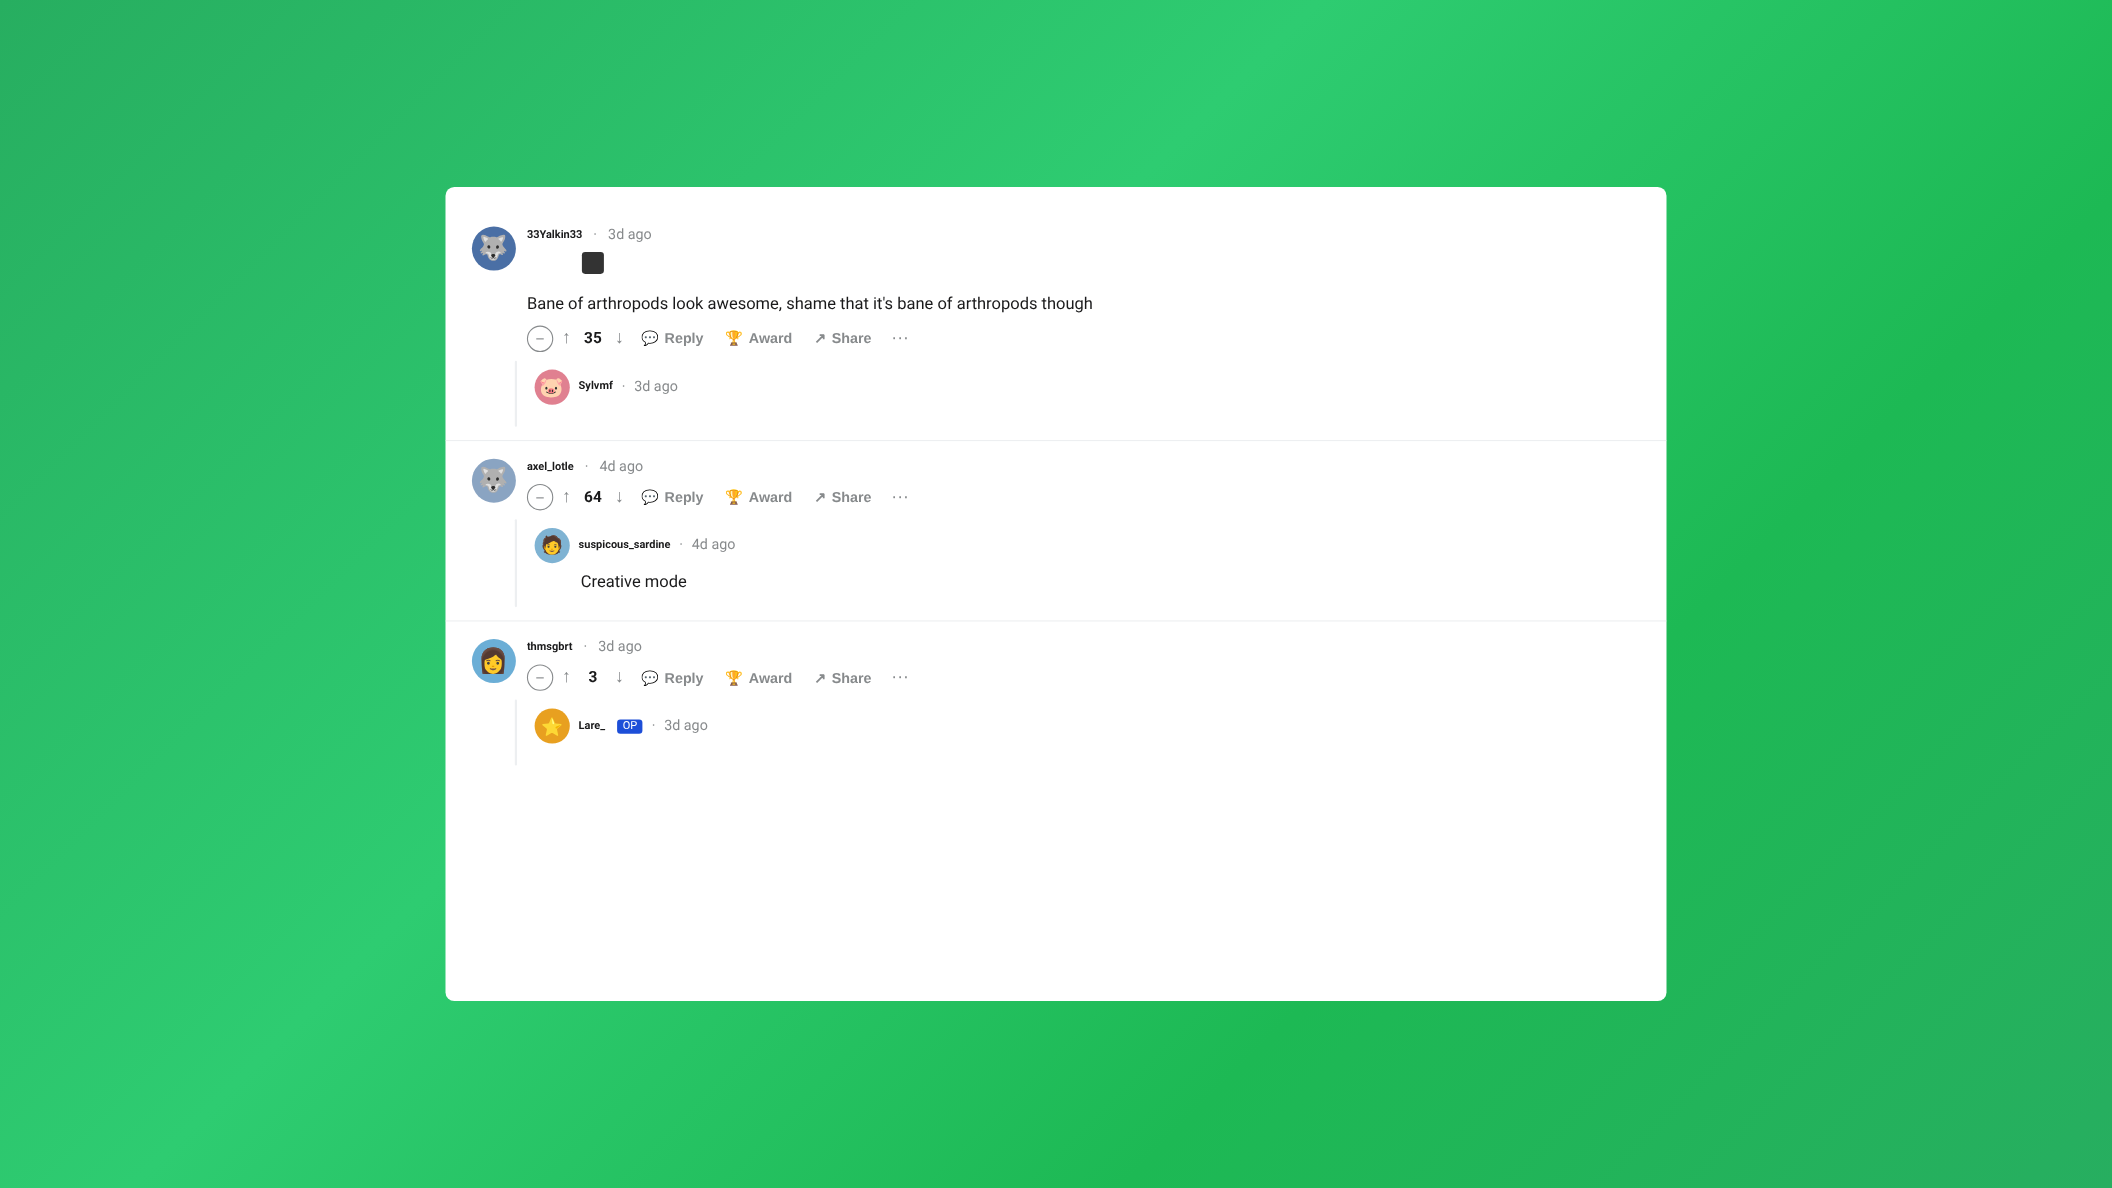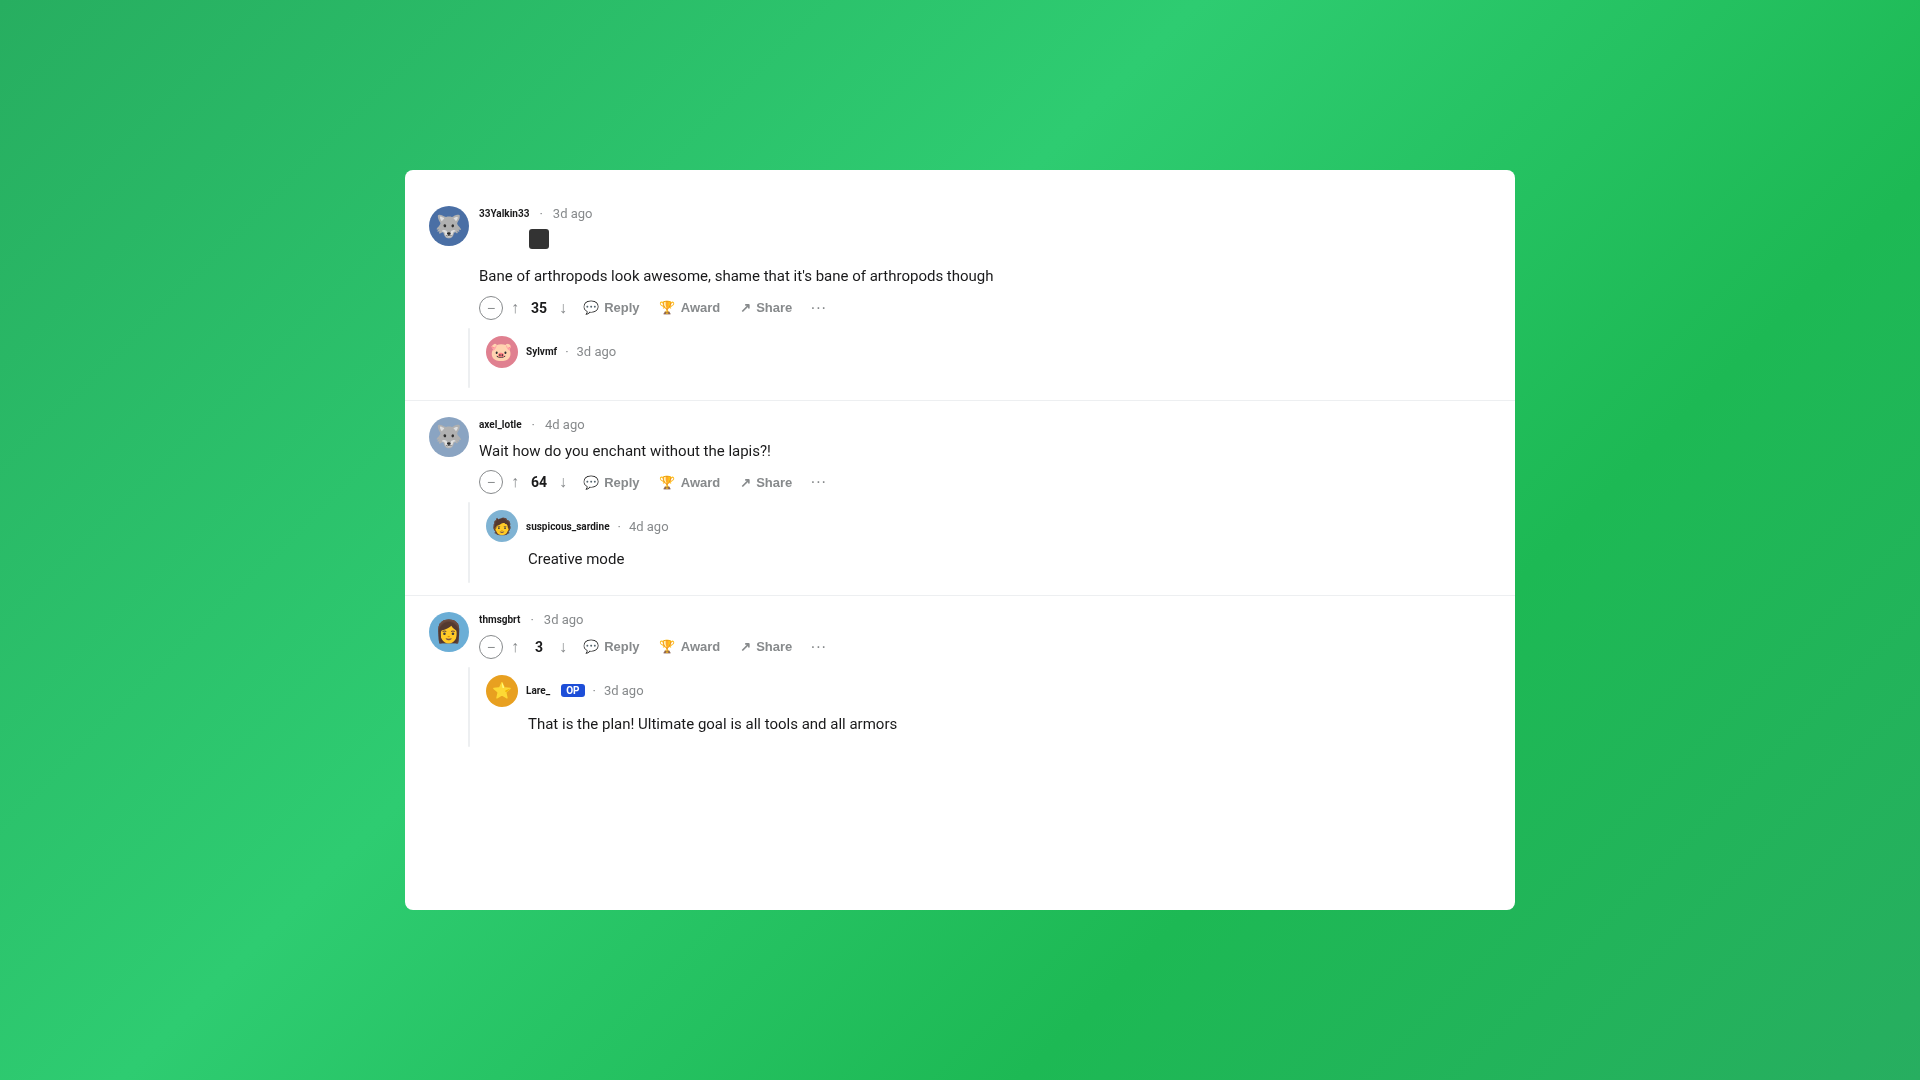--- a/index.html
+++ b/index.html
@@ -71,21 +71,21 @@
     .username {
       font-weight: 700;
       font-size: 10px;
       color: #1a1a1b;
     }
 
     .op-badge {
       background: #1d4ed8;
       color: white;
       font-size: 10px;
-      font-weight: 700;
+      font-weight: 400;
       padding: 1px 5px;
       border-radius: 3px;
       margin-left: 3px;
     }
 
     .timestamp {
       color: #878a8c;
       font-size: 13px;
     }
 
@@ -258,21 +258,20 @@
       <div style="display:flex; align-items:flex-start; gap:10px;">
         <div class="avatar avatar-axel">
           <span style="font-size:22px;">🐺</span>
         </div>
         <div style="flex:1;">
           <div class="comment-header">
             <span class="username">axel_lotle</span>
             <span style="color:#878a8c; font-size:13px;">·</span>
             <span class="timestamp">4d ago</span>
           </div>
-          <div class="comment-body" style="margin-left:0;">Wait how do you enchant without the lapis?!</div>
           <div class="action-bar" style="margin-left:0;">
             <button class="collapse-btn">−</button>
             <button class="arrow-btn">↑</button>
             <span class="vote-count">64</span>
             <button class="arrow-btn">↓</button>
             <button class="action-btn">
               <span>💬</span>
               <span>Reply</span>
             </button>
             <button class="action-btn">
@@ -344,19 +343,18 @@
         <div style="flex:1; padding:8px 0;">
           <div class="reply-header">
             <div class="avatar-sm" style="background:#e8a020;">
               <span style="font-size:16px;">⭐</span>
             </div>
             <span class="username">Lare_</span>
             <span class="op-badge">OP</span>
             <span style="color:#878a8c; font-size:13px;">·</span>
             <span class="timestamp">3d ago</span>
           </div>
-          <div class="reply-body">That is the plan! Ultimate goal is all tools and all armors</div>
         </div>
       </div>
     </div>
 
   </div>
 </div>
 
 </body></html>

